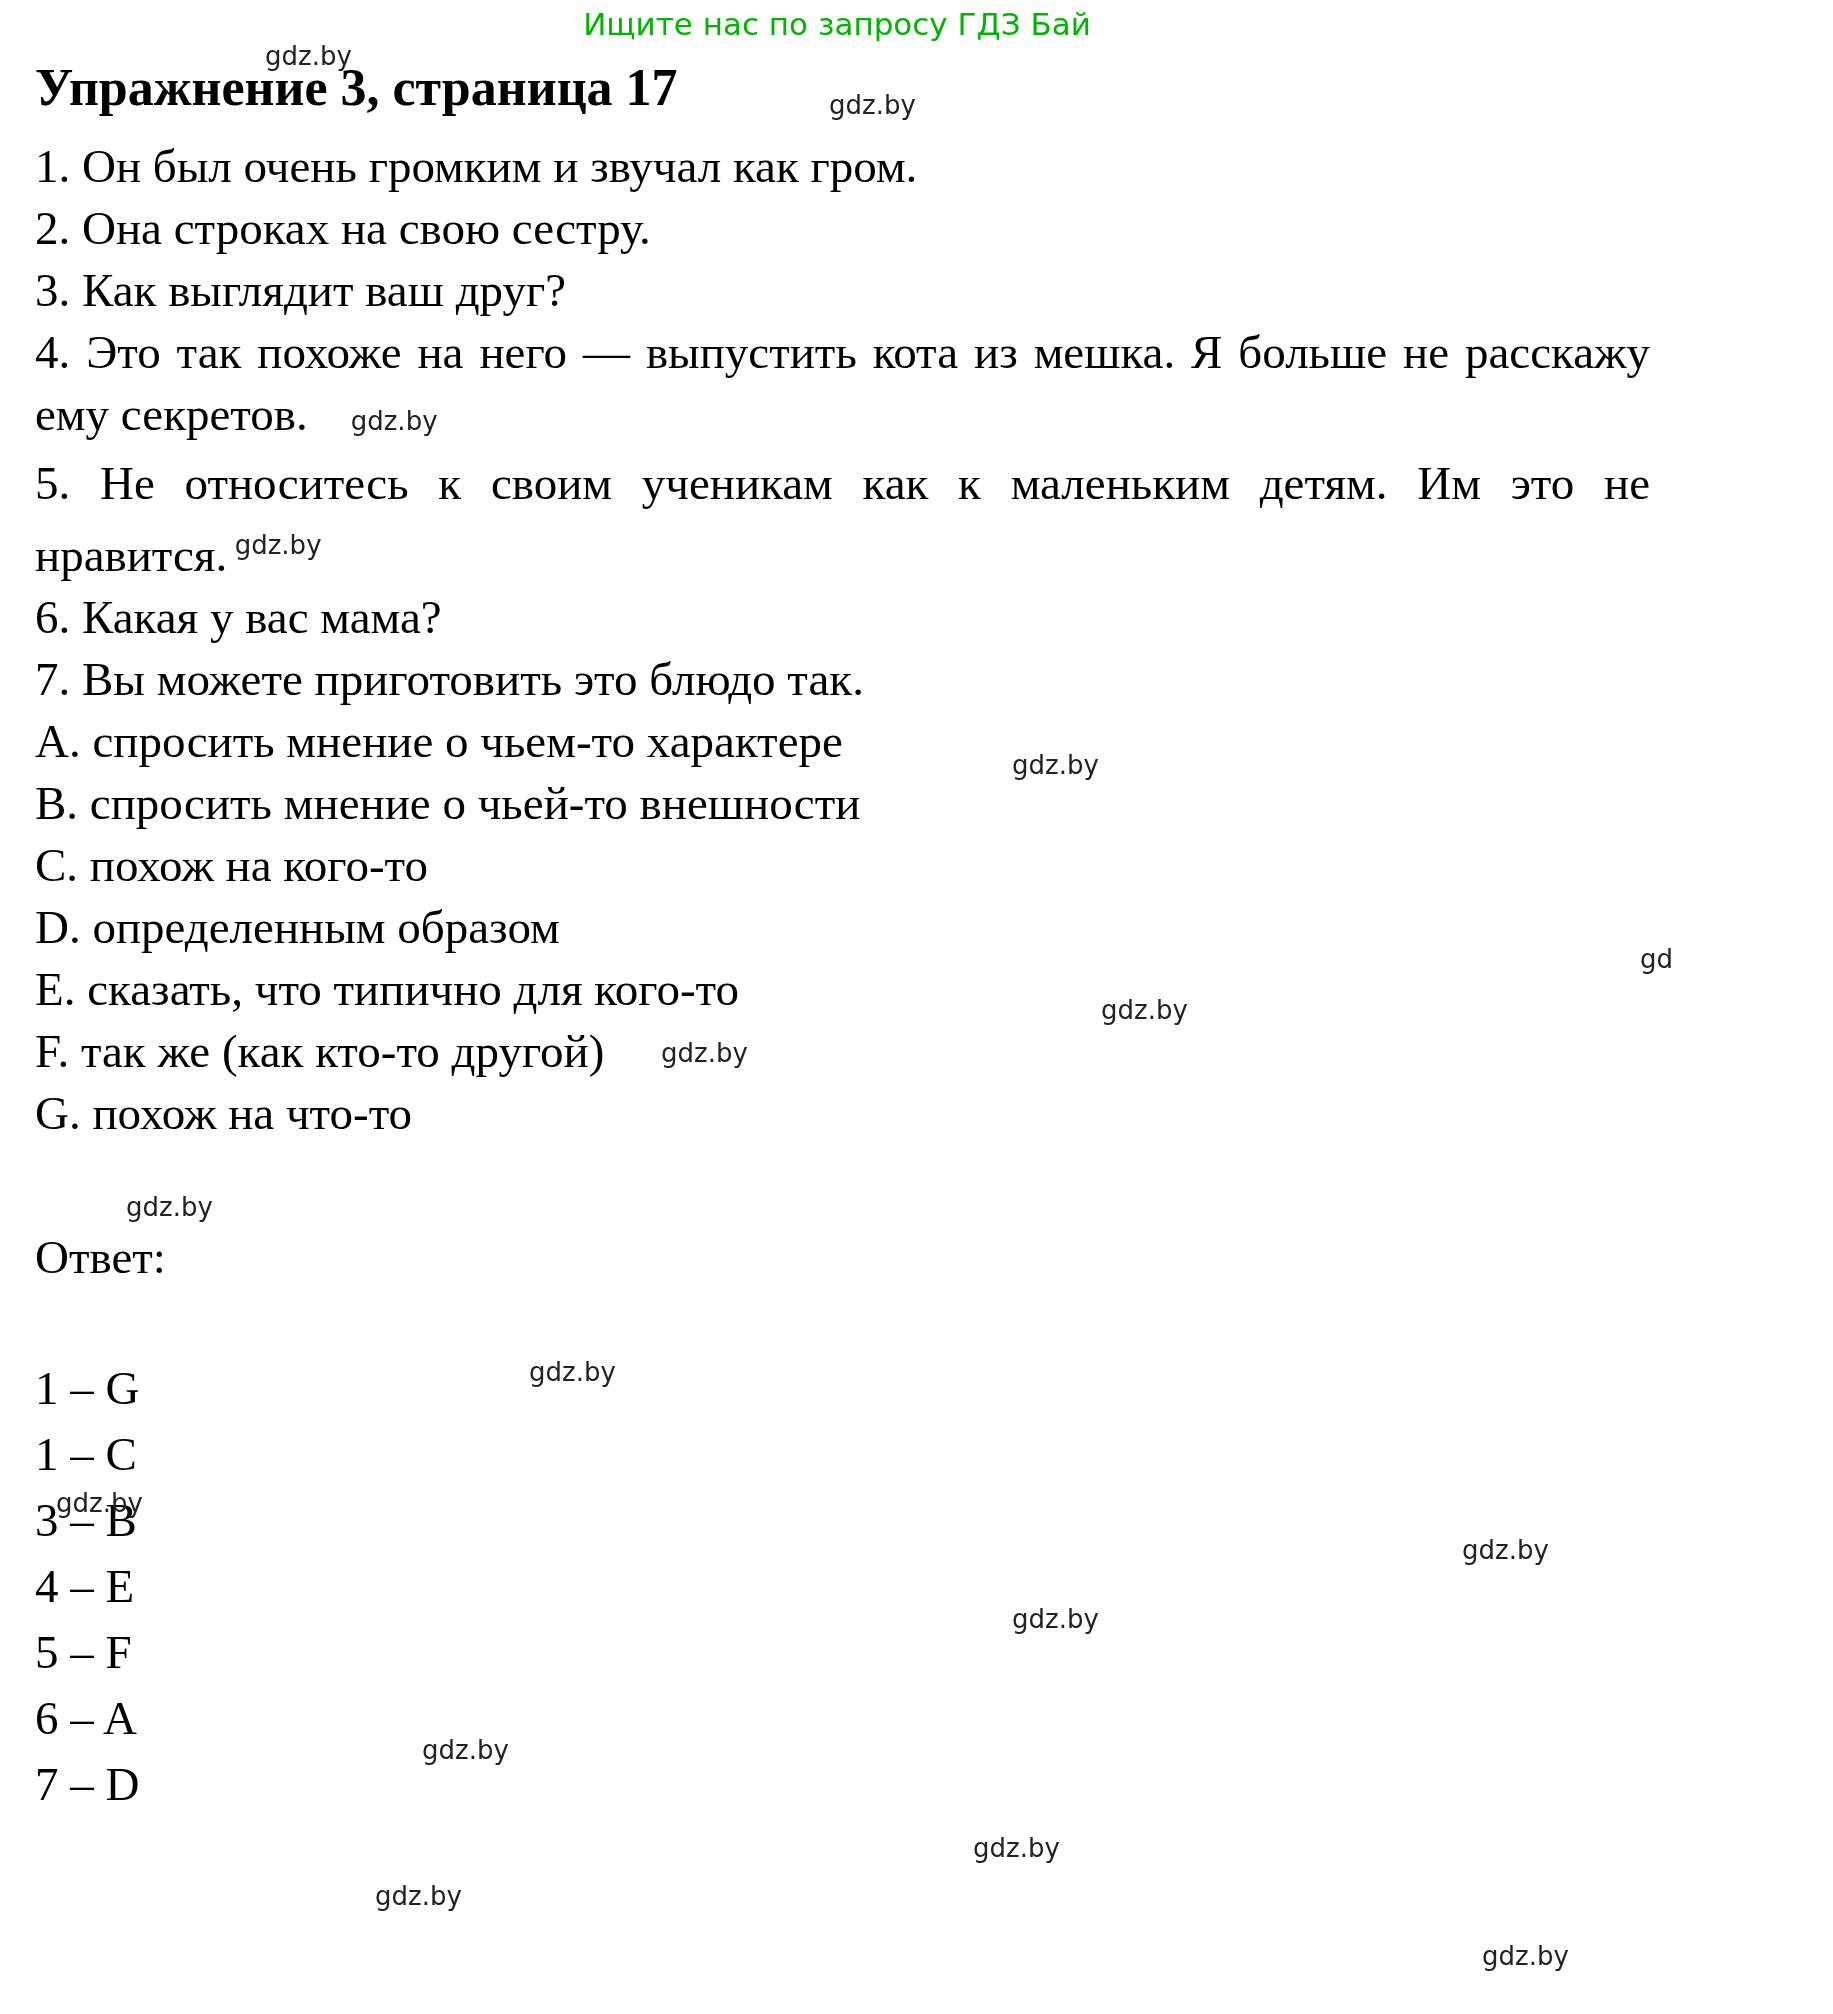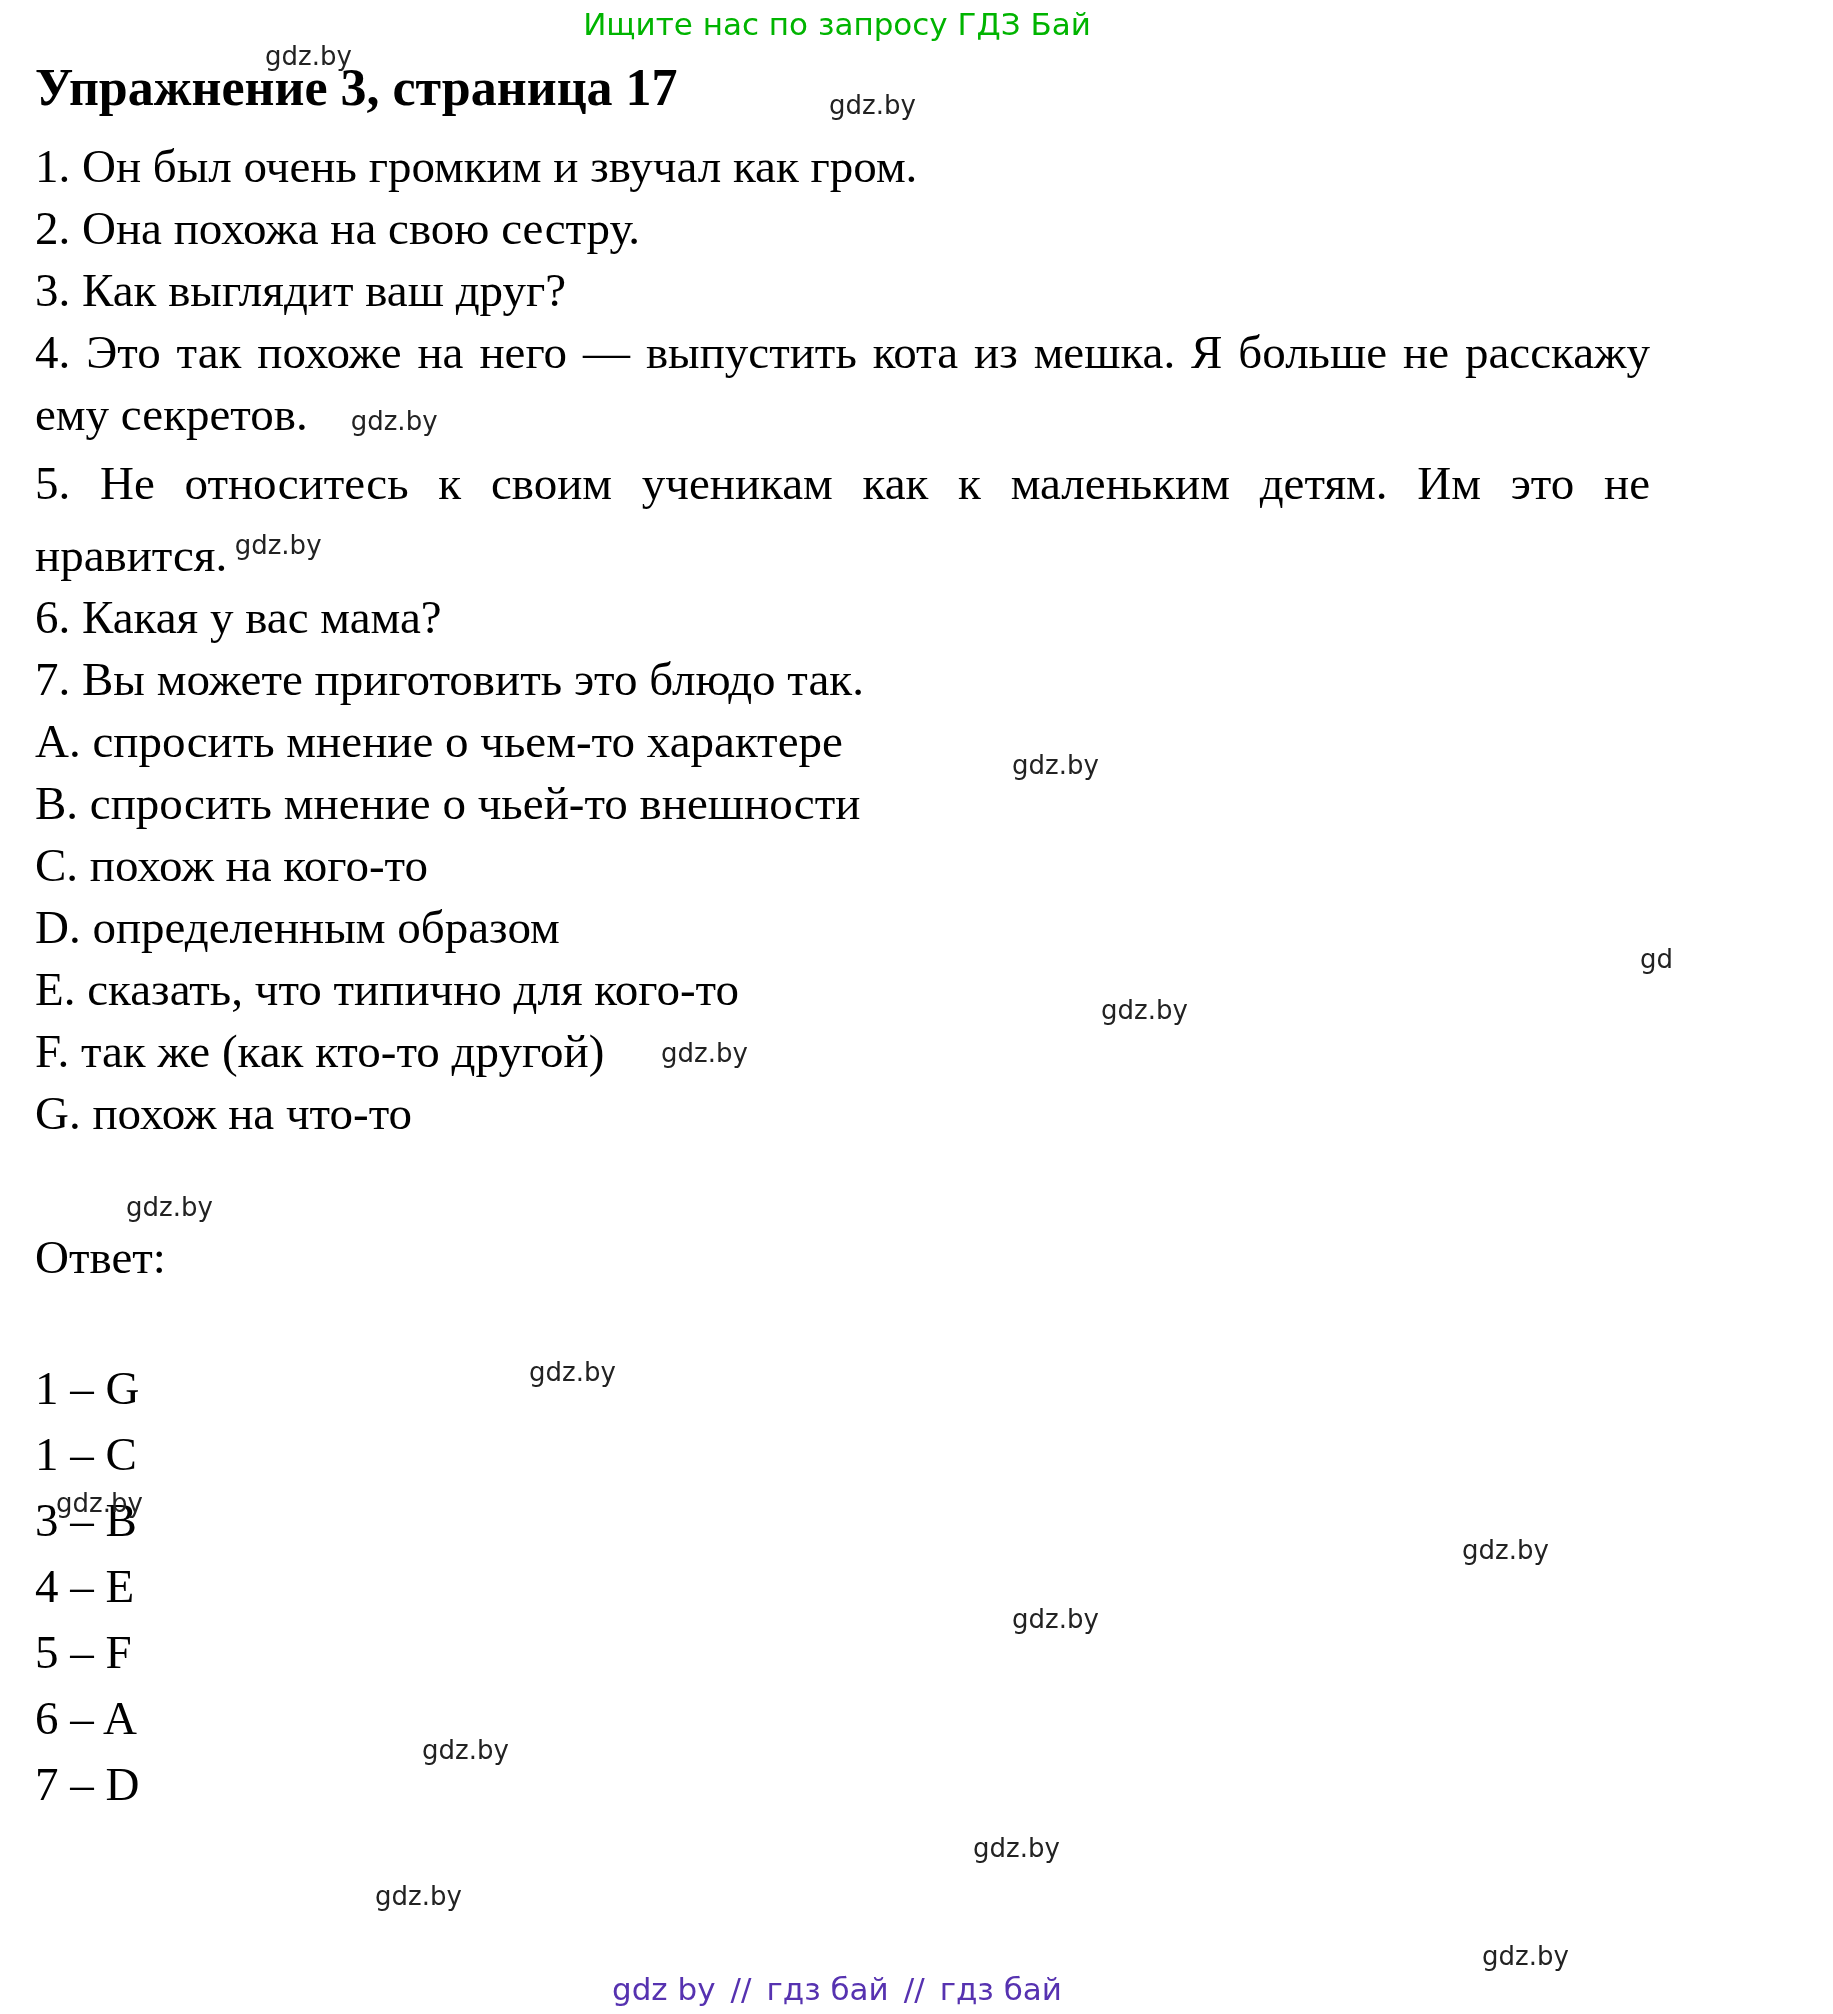--- a/index.html
+++ b/index.html
@@ -94,21 +94,21 @@
   <span class="wm" style="left:375px; top:1881px;">gdz.by</span>
   <span class="wm" style="left:1482px; top:1941px;">gdz.by</span>
 
   <div class="content">
 
     <h1 class="title">Упражнение 3, страница 17</h1>
 
 
     <div class="sentences">
       <p class="line"><span>1.</span> <span>Он был очень громким и звучал как гром.</span></p>
-      <p class="line"><span>2.</span> <span>Она похожа на свою сестру.</span></p>
+      <p class="line"><span>2.</span> <span>Она строках на свою сестру.</span></p>
       <p class="line"><span>3.</span> <span>Как выглядит ваш друг?</span></p>
       <p class="line justify"><span>4.</span> <span>Это так похоже на него — выпустить кота из мешка. Я больше не расскажу ему секретов.</span><span class="wm-base">gdz.by</span></p>
       <p class="line justify"><span>5.</span> <span>Не относитесь к своим ученикам как к маленьким детям. Им это не нравится.</span><span class="wm-sup">gdz.by</span></p>
       <p class="line"><span>6.</span> <span>Какая у вас мама?</span></p>
       <p class="line"><span>7.</span> <span>Вы можете приготовить это блюдо так.</span></p>
     </div>
 
     <div class="options">
       <p class="line"><span>A.</span> <span>спросить мнение о чьем-то характере</span></p>
       <p class="line"><span>B.</span> <span>спросить мнение о чьей-то внешности</span></p>
@@ -126,18 +126,15 @@
       <p class="ans">1 – C</p>
       <p class="ans">3 – B</p>
       <p class="ans">4 – E</p>
       <p class="ans">5 – F</p>
       <p class="ans">6 – A</p>
       <p class="ans">7 – D</p>
     </div>
 
   </div>
 
-  <div class="footer">
-    <span>gdz by</span><span class="sep">//</span><span>гдз бай</span><span class="sep">//</span><span>гдз бай</span>
-  </div>
 
 </div>
 
 
 </body></html>

